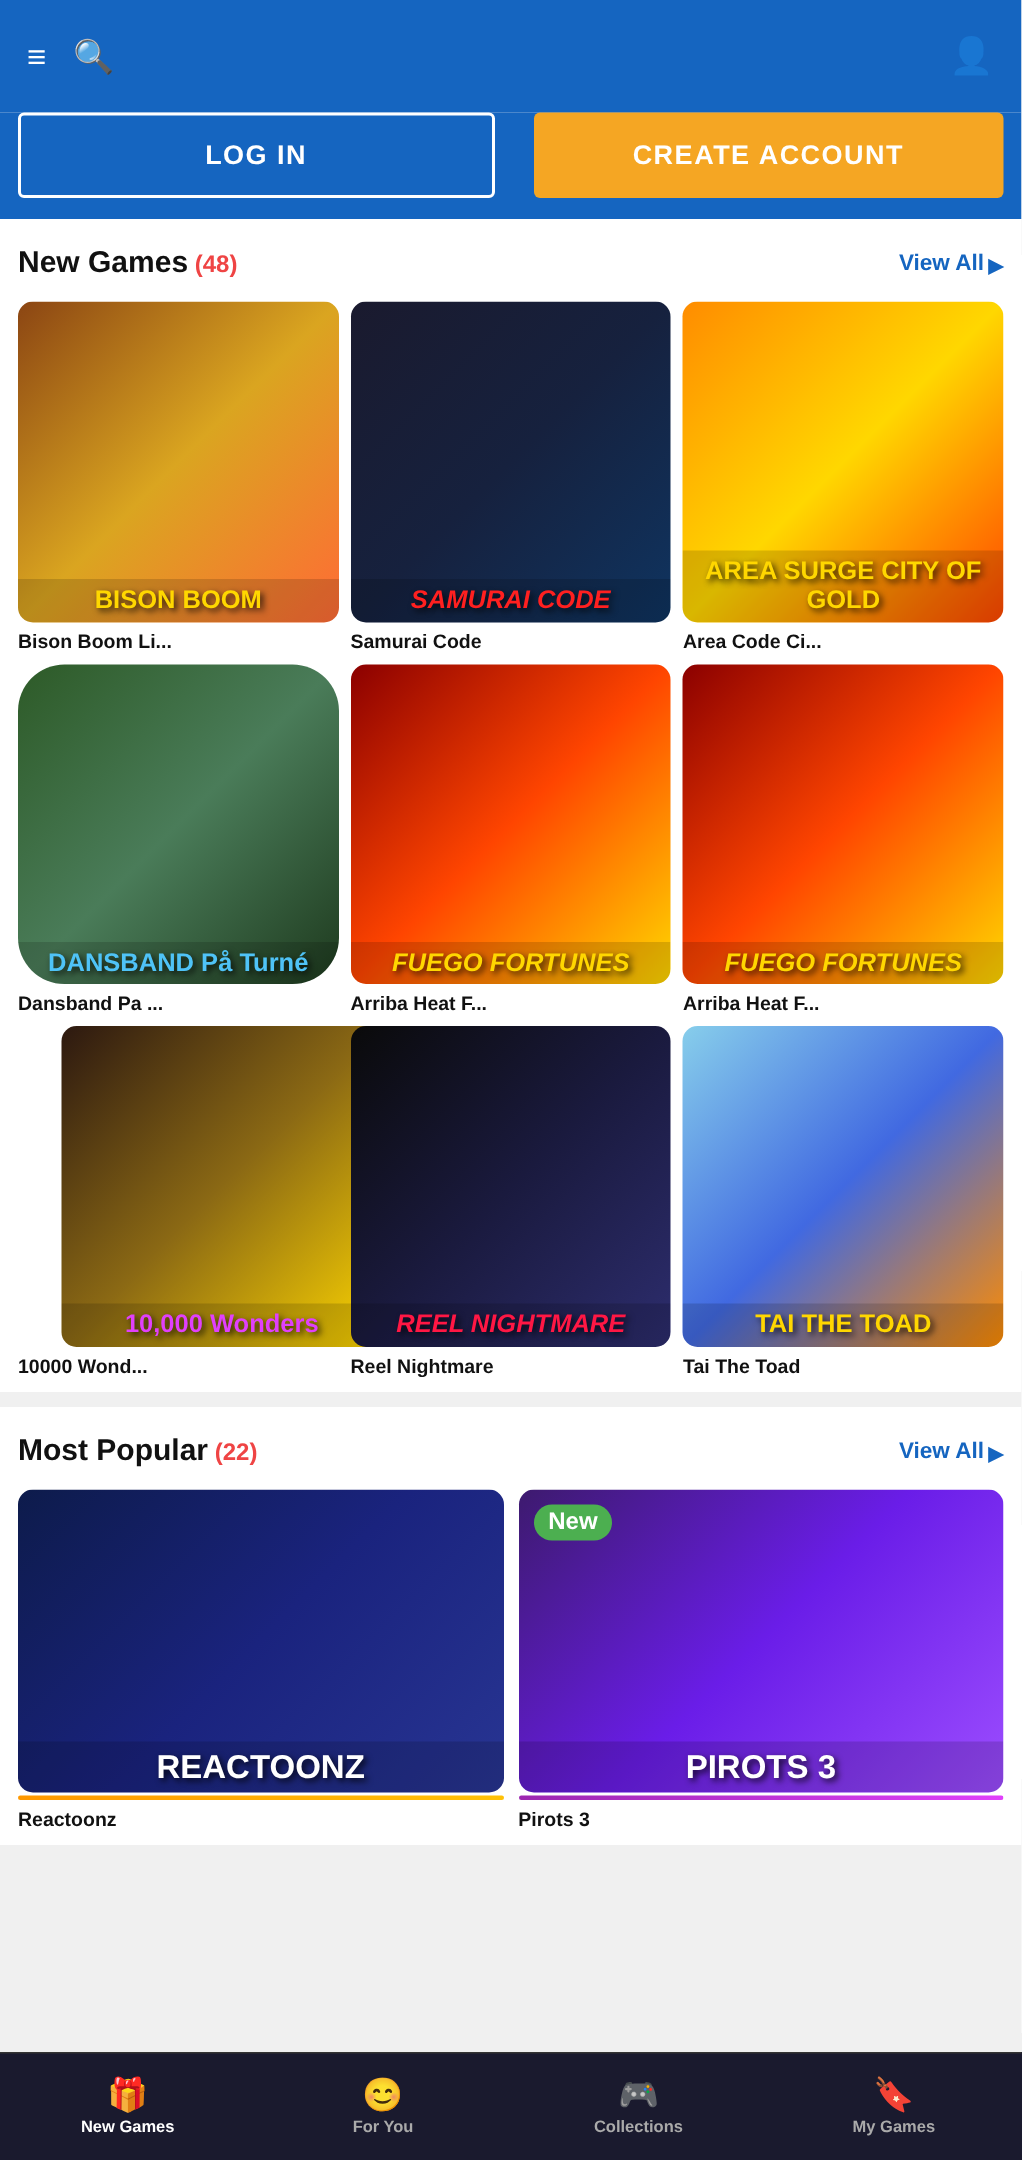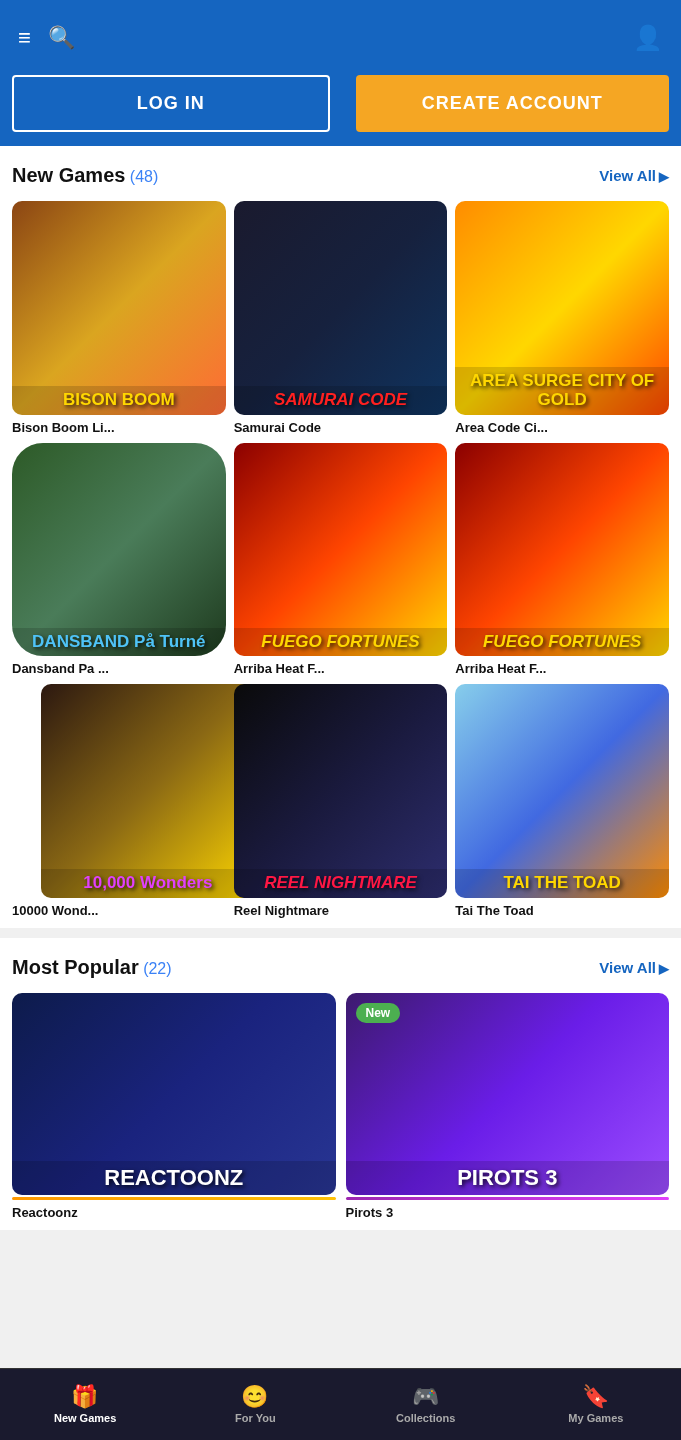--- a/index.html
+++ b/index.html
@@ -88,22 +88,22 @@
       justify-content: space-between;
       margin-bottom: 14px;
     }
     .section-title {
       font-size: 20px;
       font-weight: 800;
       color: #111;
     }
     .section-count {
       font-size: 16px;
-      font-weight: 400;
-      color: #3b82f6;
+      font-weight: 700;
+      color: #ef4444;
     }
     .view-all {
       color: #1565c0;
       font-size: 15px;
       font-weight: 600;
       cursor: pointer;
       text-decoration: none;
       display: flex;
       align-items: flex-end;
       gap: 3px;
@@ -194,21 +194,21 @@
       overflow: hidden;
       background: #ccc;
       position: relative;
     }
     .new-badge {
       position: absolute;
       top: 10px;
       left: 10px;
       background: #4CAF50;
       color: white;
-      font-size: 12px;
+      font-size: 16px;
       font-weight: 700;
       padding: 3px 10px;
       border-radius: 12px;
       z-index: 2;
     }
 
     .thumb-reactoonz { background: linear-gradient(135deg, #0d1b4b 0%, #1a237e 50%, #283593 100%); }
     .thumb-pirots { background: linear-gradient(135deg, #3d1a6e 0%, #6a1de8 50%, #9c4dff 100%); }
 
     

